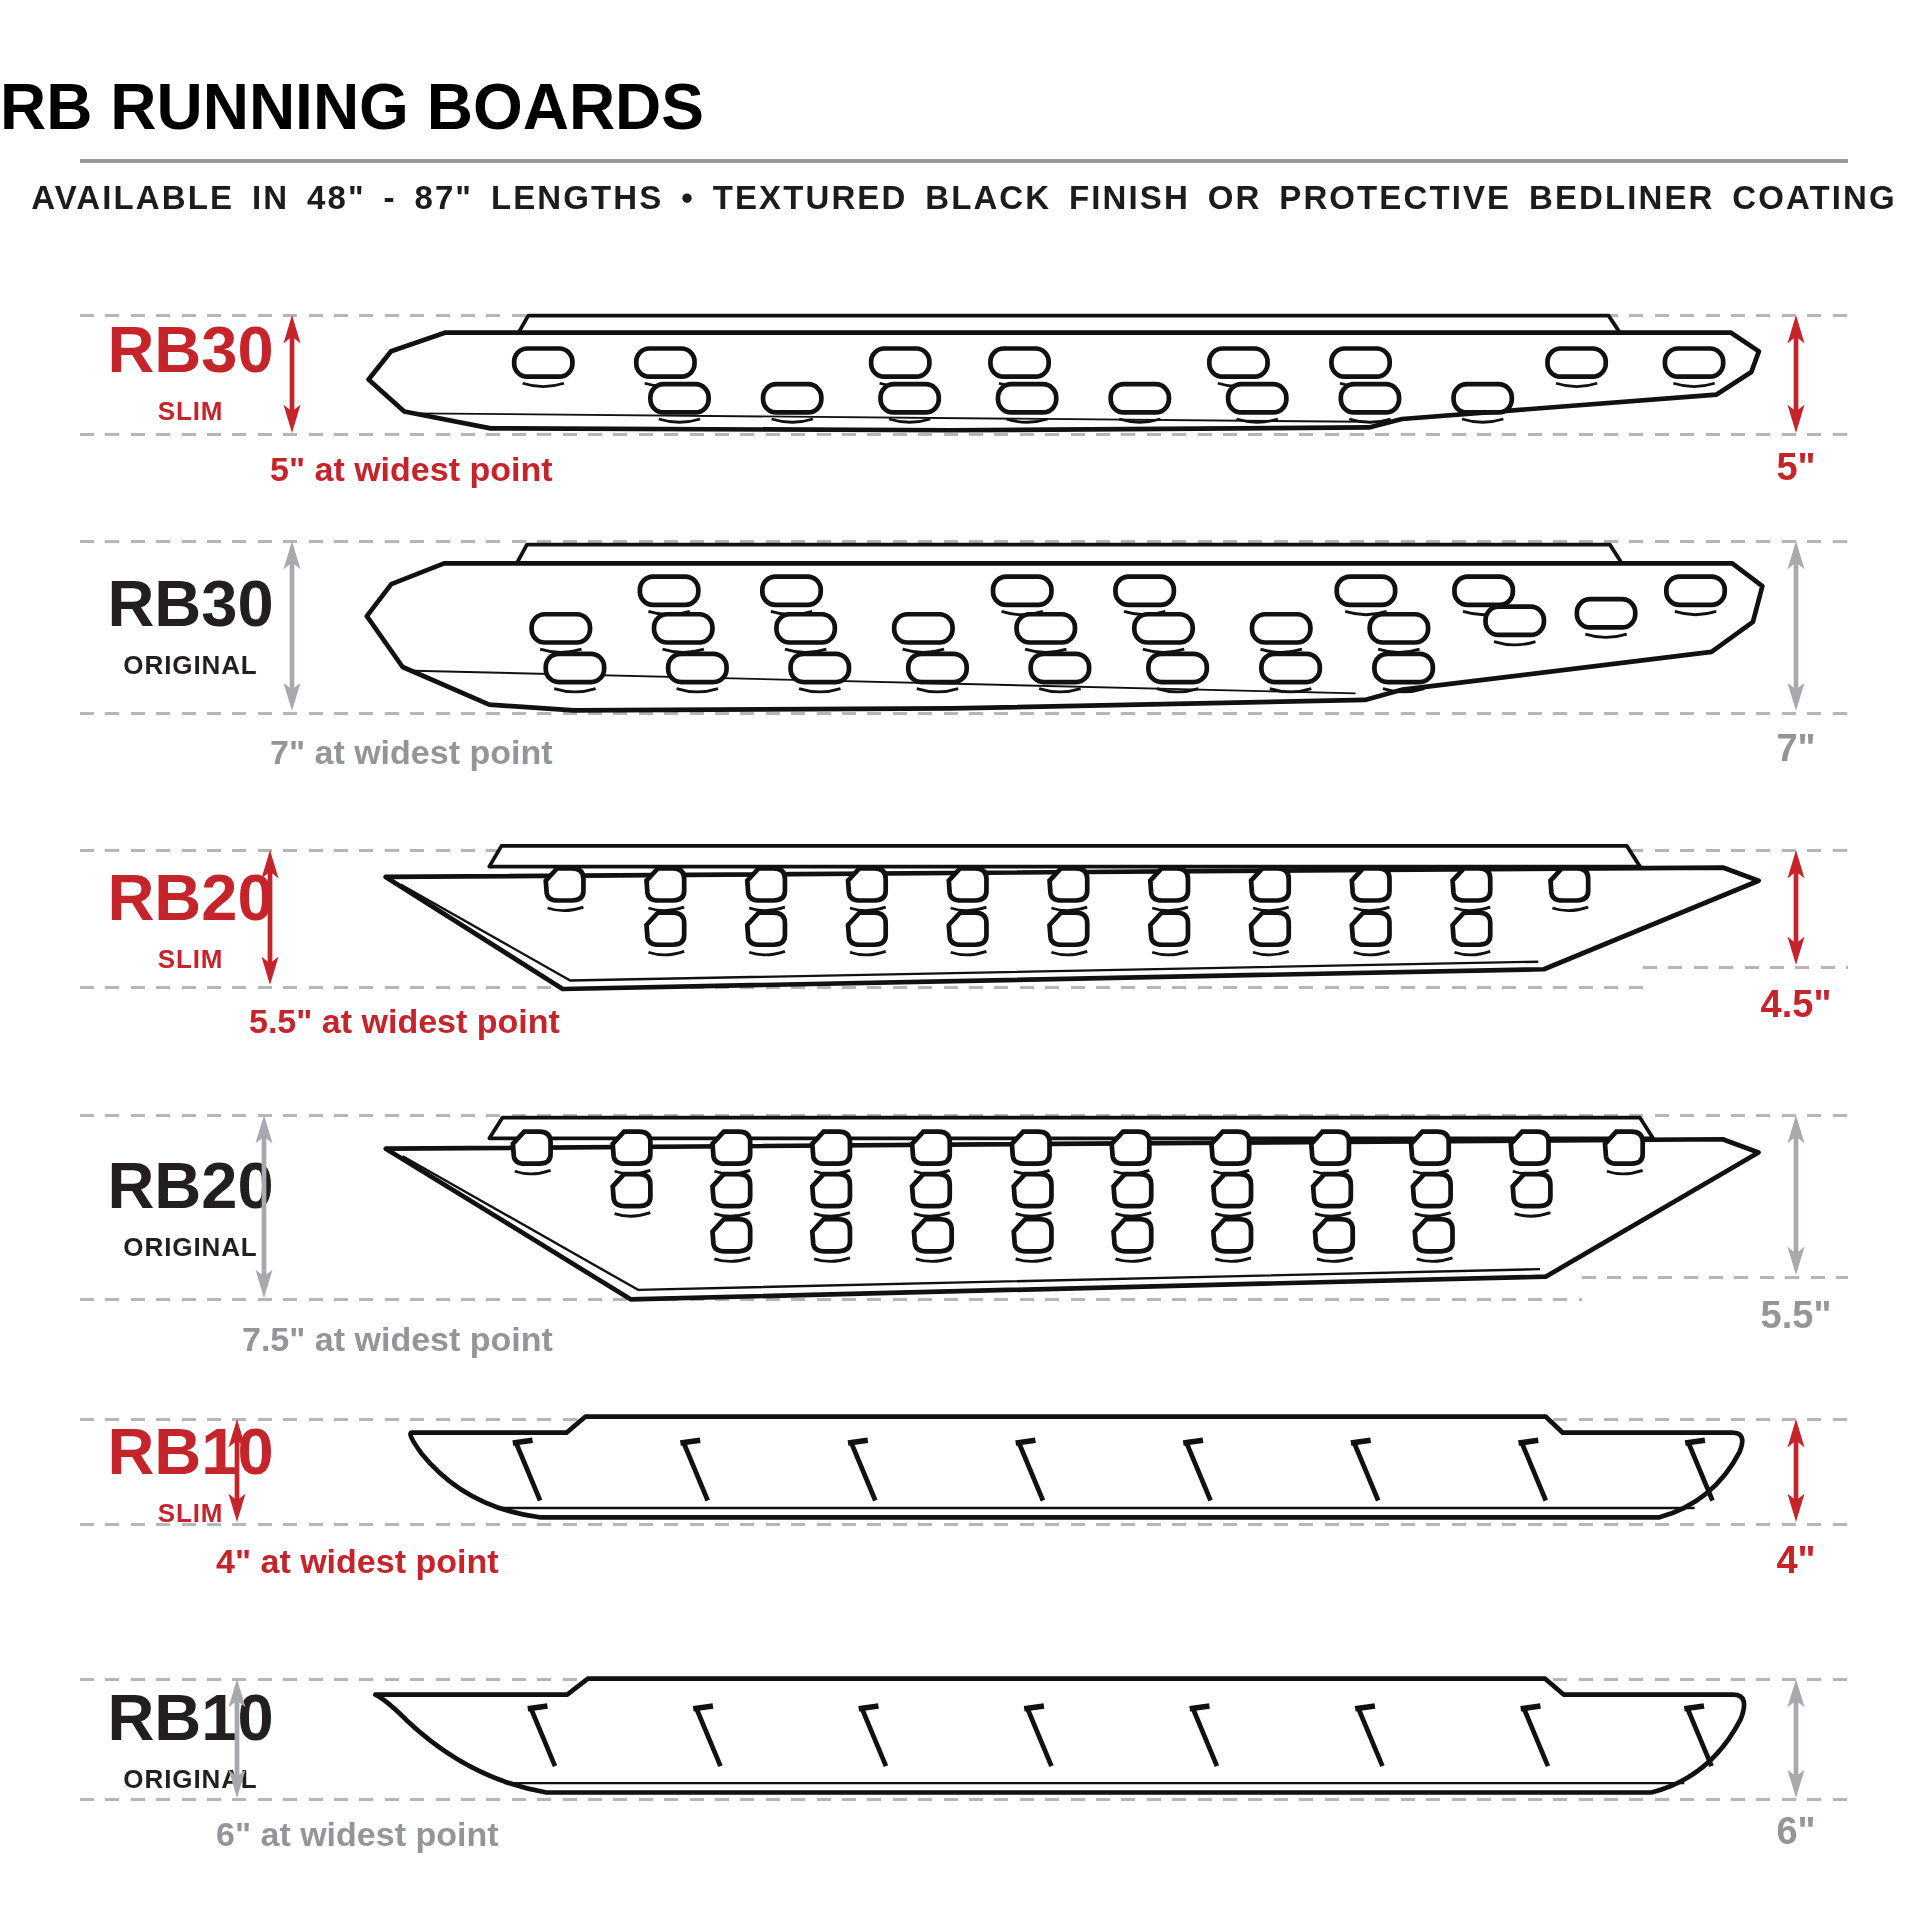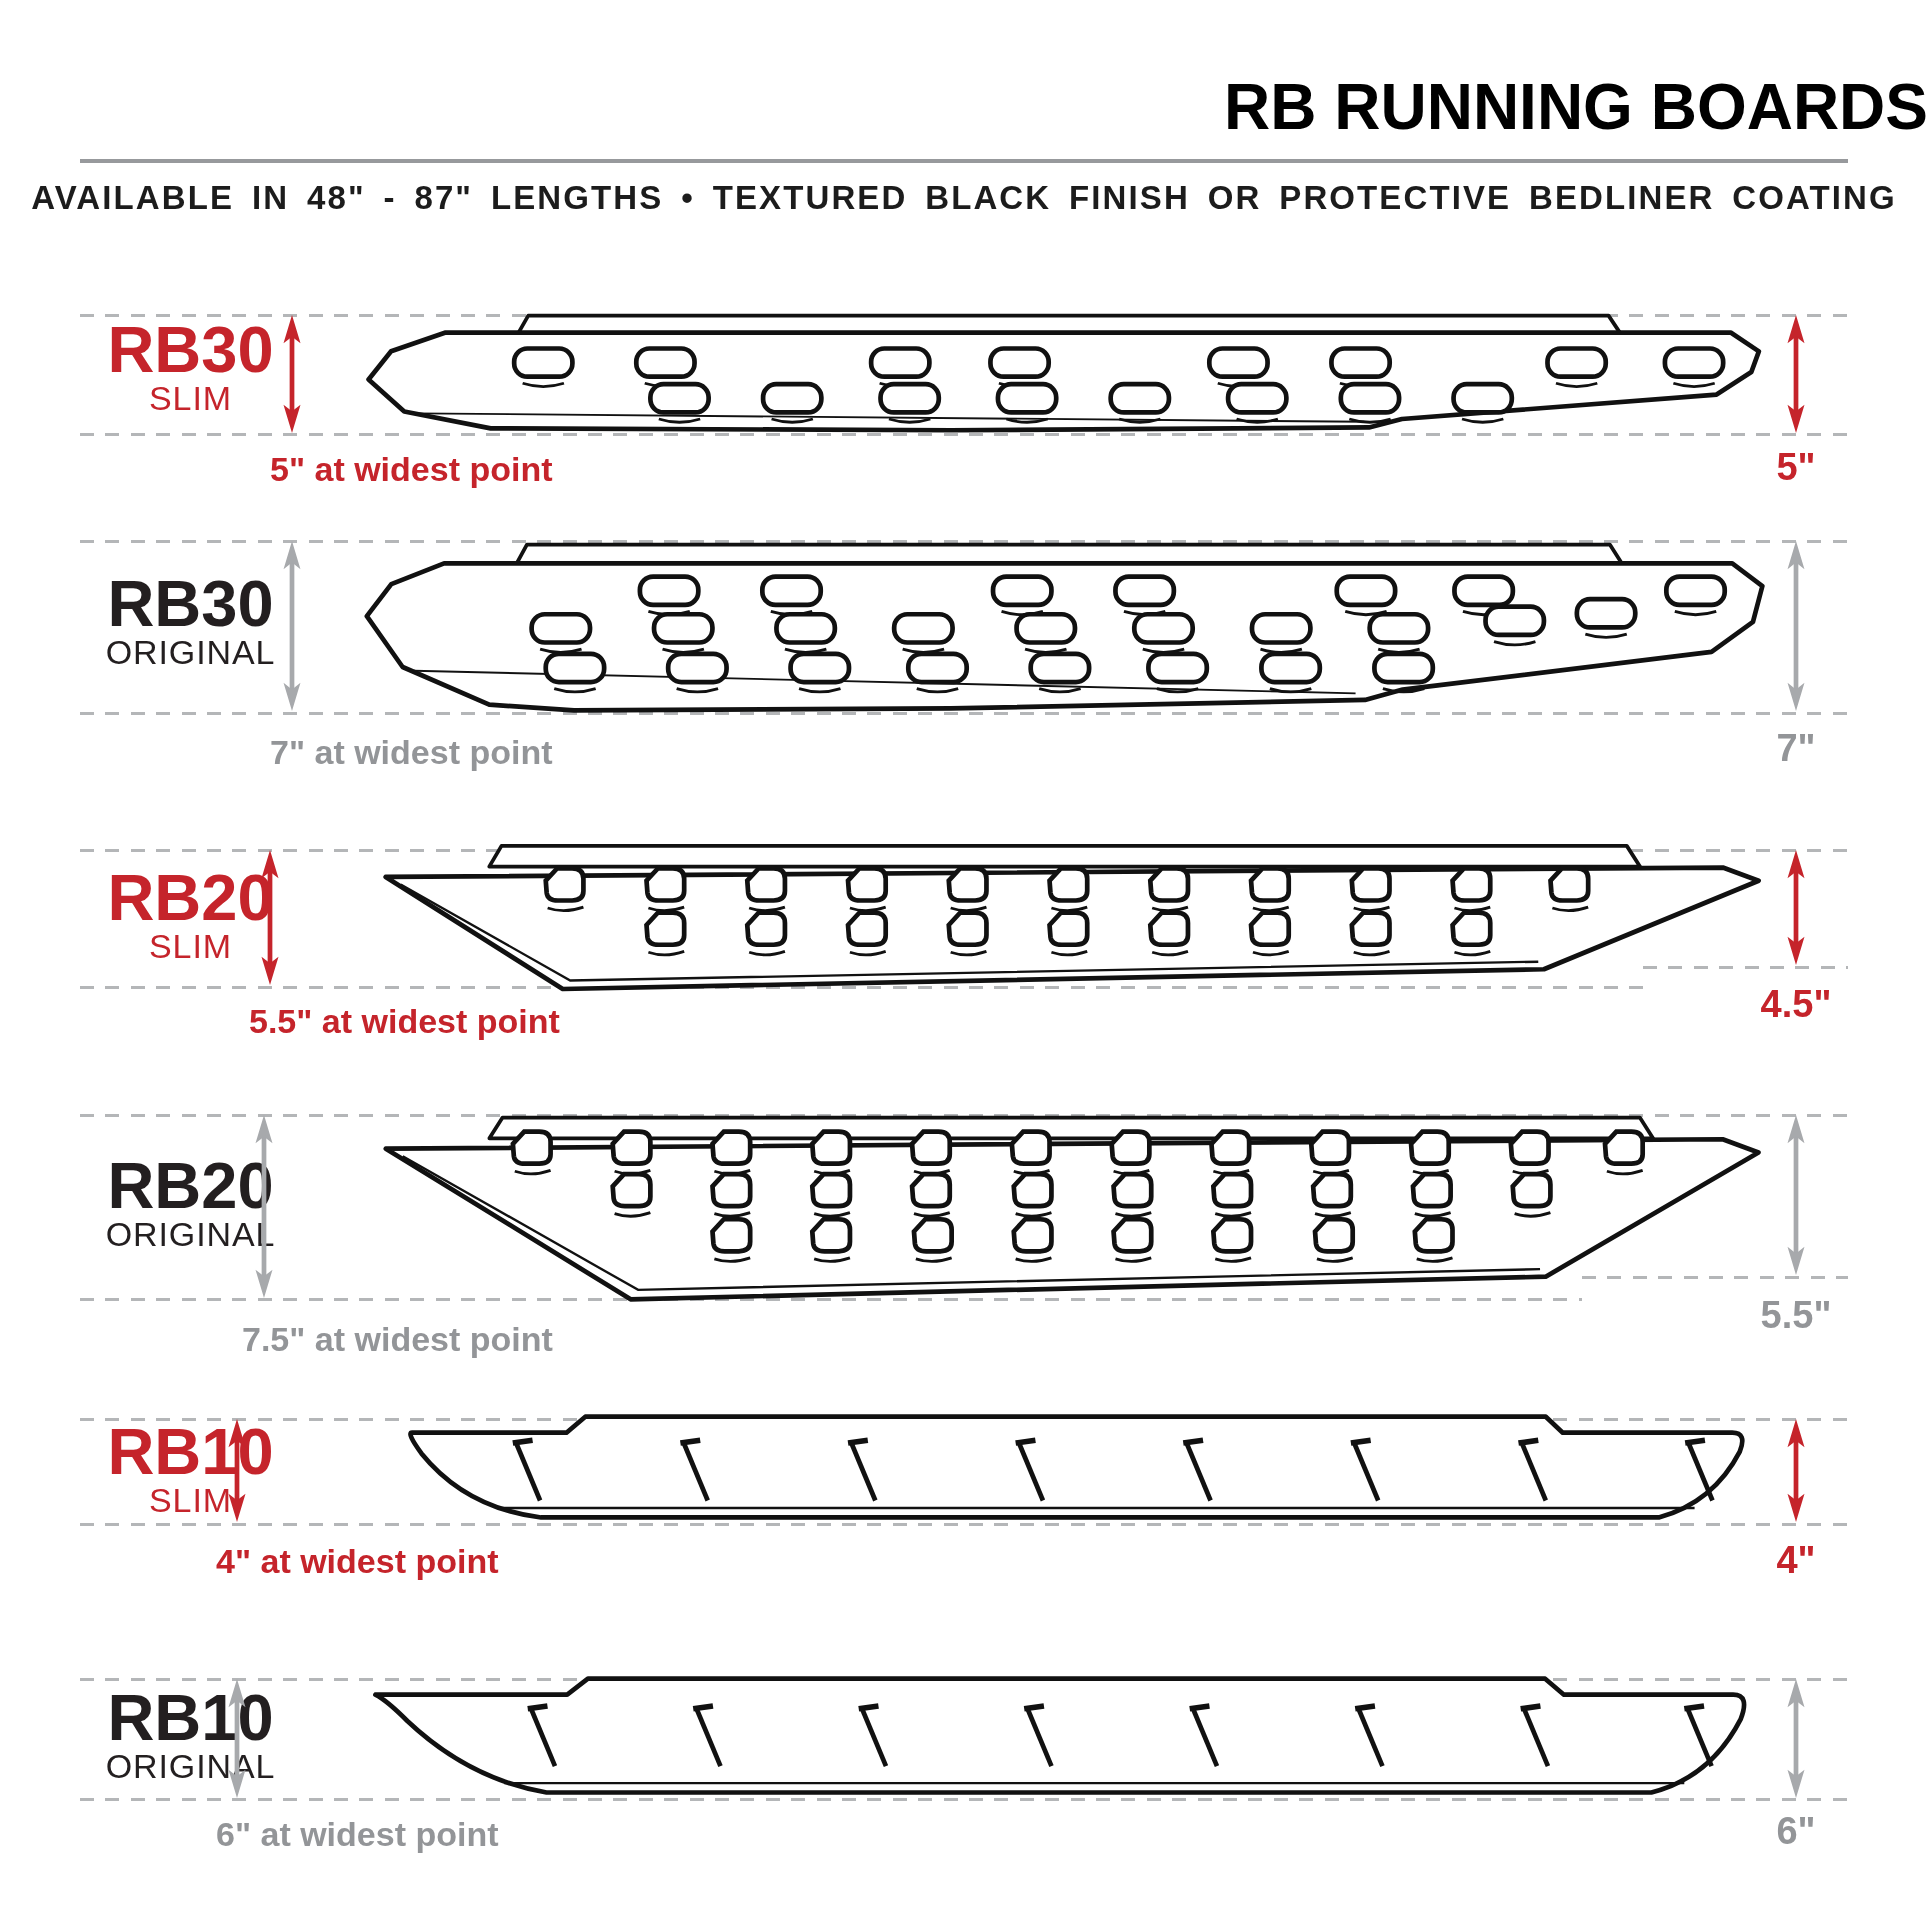--- a/index.html
+++ b/index.html
@@ -1,30 +1,30 @@
 <!DOCTYPE html>
 <html style="font-size:15px"><head>
 <meta charset="utf-8">
 <style>
   html,body{margin:0;padding:0;background:#ffffff;}
   body{width:1928px;height:1928px;font-family:"Liberation Sans",sans-serif;color:#231f20;}
   .canvas{position:relative;width:1928px;height:1928px;background:#fff;overflow:hidden;}
 
-  .title{position:absolute;left:0;top:70px;width:100%;text-align:right;
+  .title{position:absolute;left:0;top:70px;width:100%;text-align:left;
          font-size:64px;font-weight:bold;letter-spacing:0px;color:#000;}
   .rule{position:absolute;left:80px;top:159px;width:1768px;height:3.8px;background:#97999c;}
   .subtitle{position:absolute;left:0;top:179px;width:100%;text-align:center;
             font-size:33px;font-weight:bold;letter-spacing:2.1px;word-spacing:6.6px;color:#1c1c1c;}
 
   .dash{position:absolute;height:2.8px;
         background:repeating-linear-gradient(90deg,#b4b6b8 0,#b4b6b8 14px,transparent 14px,transparent 25.4px);}
 
   .labelblk{position:absolute;left:80px;width:221px;text-align:center;}
   .model{font-size:65px;font-weight:bold;line-height:56px;letter-spacing:0px;}
-  .variant{font-size:34px;font-weight:normal;line-height:40px;letter-spacing:0.9px;}
+  .variant{font-size:26px;font-weight:bold;line-height:40px;letter-spacing:0.9px;margin-top:13px;}
   .red{color:#c5242b;}
   .dark{color:#231f20;}
   .gray{color:#939598;}
 
   .cap{position:absolute;font-size:34px;font-weight:bold;white-space:nowrap;}
   .dim{position:absolute;width:132px;text-align:center;font-size:38px;font-weight:bold;}
 
   .board{position:absolute;}
   .arrow{position:absolute;width:34px;}
 </style>

